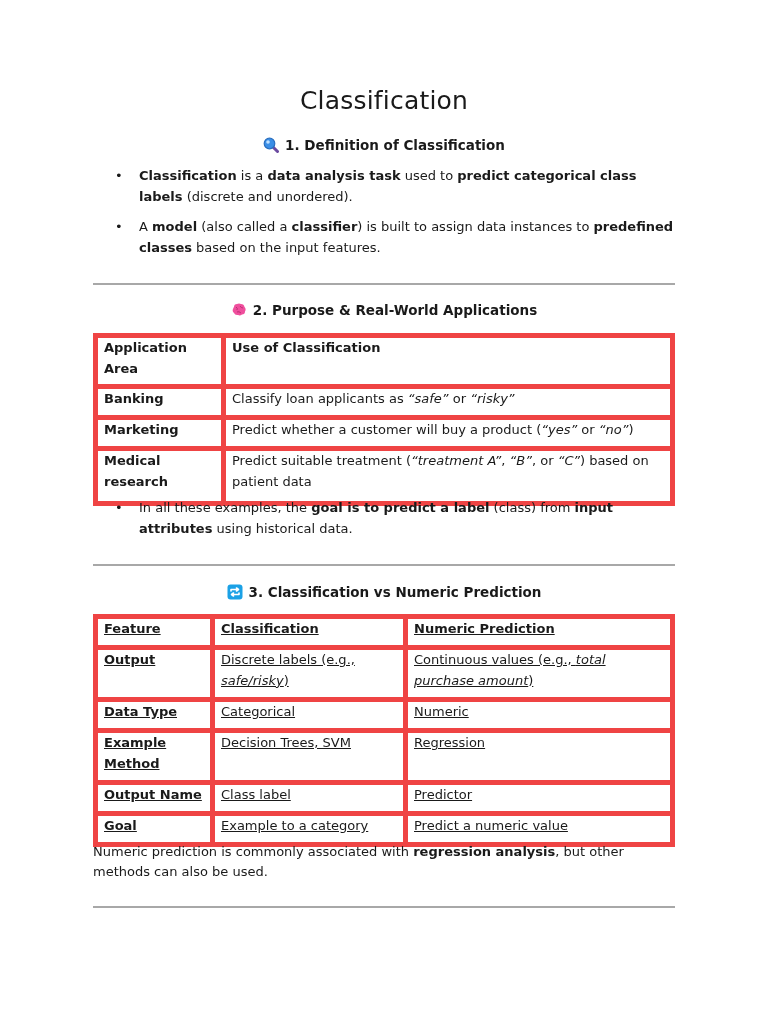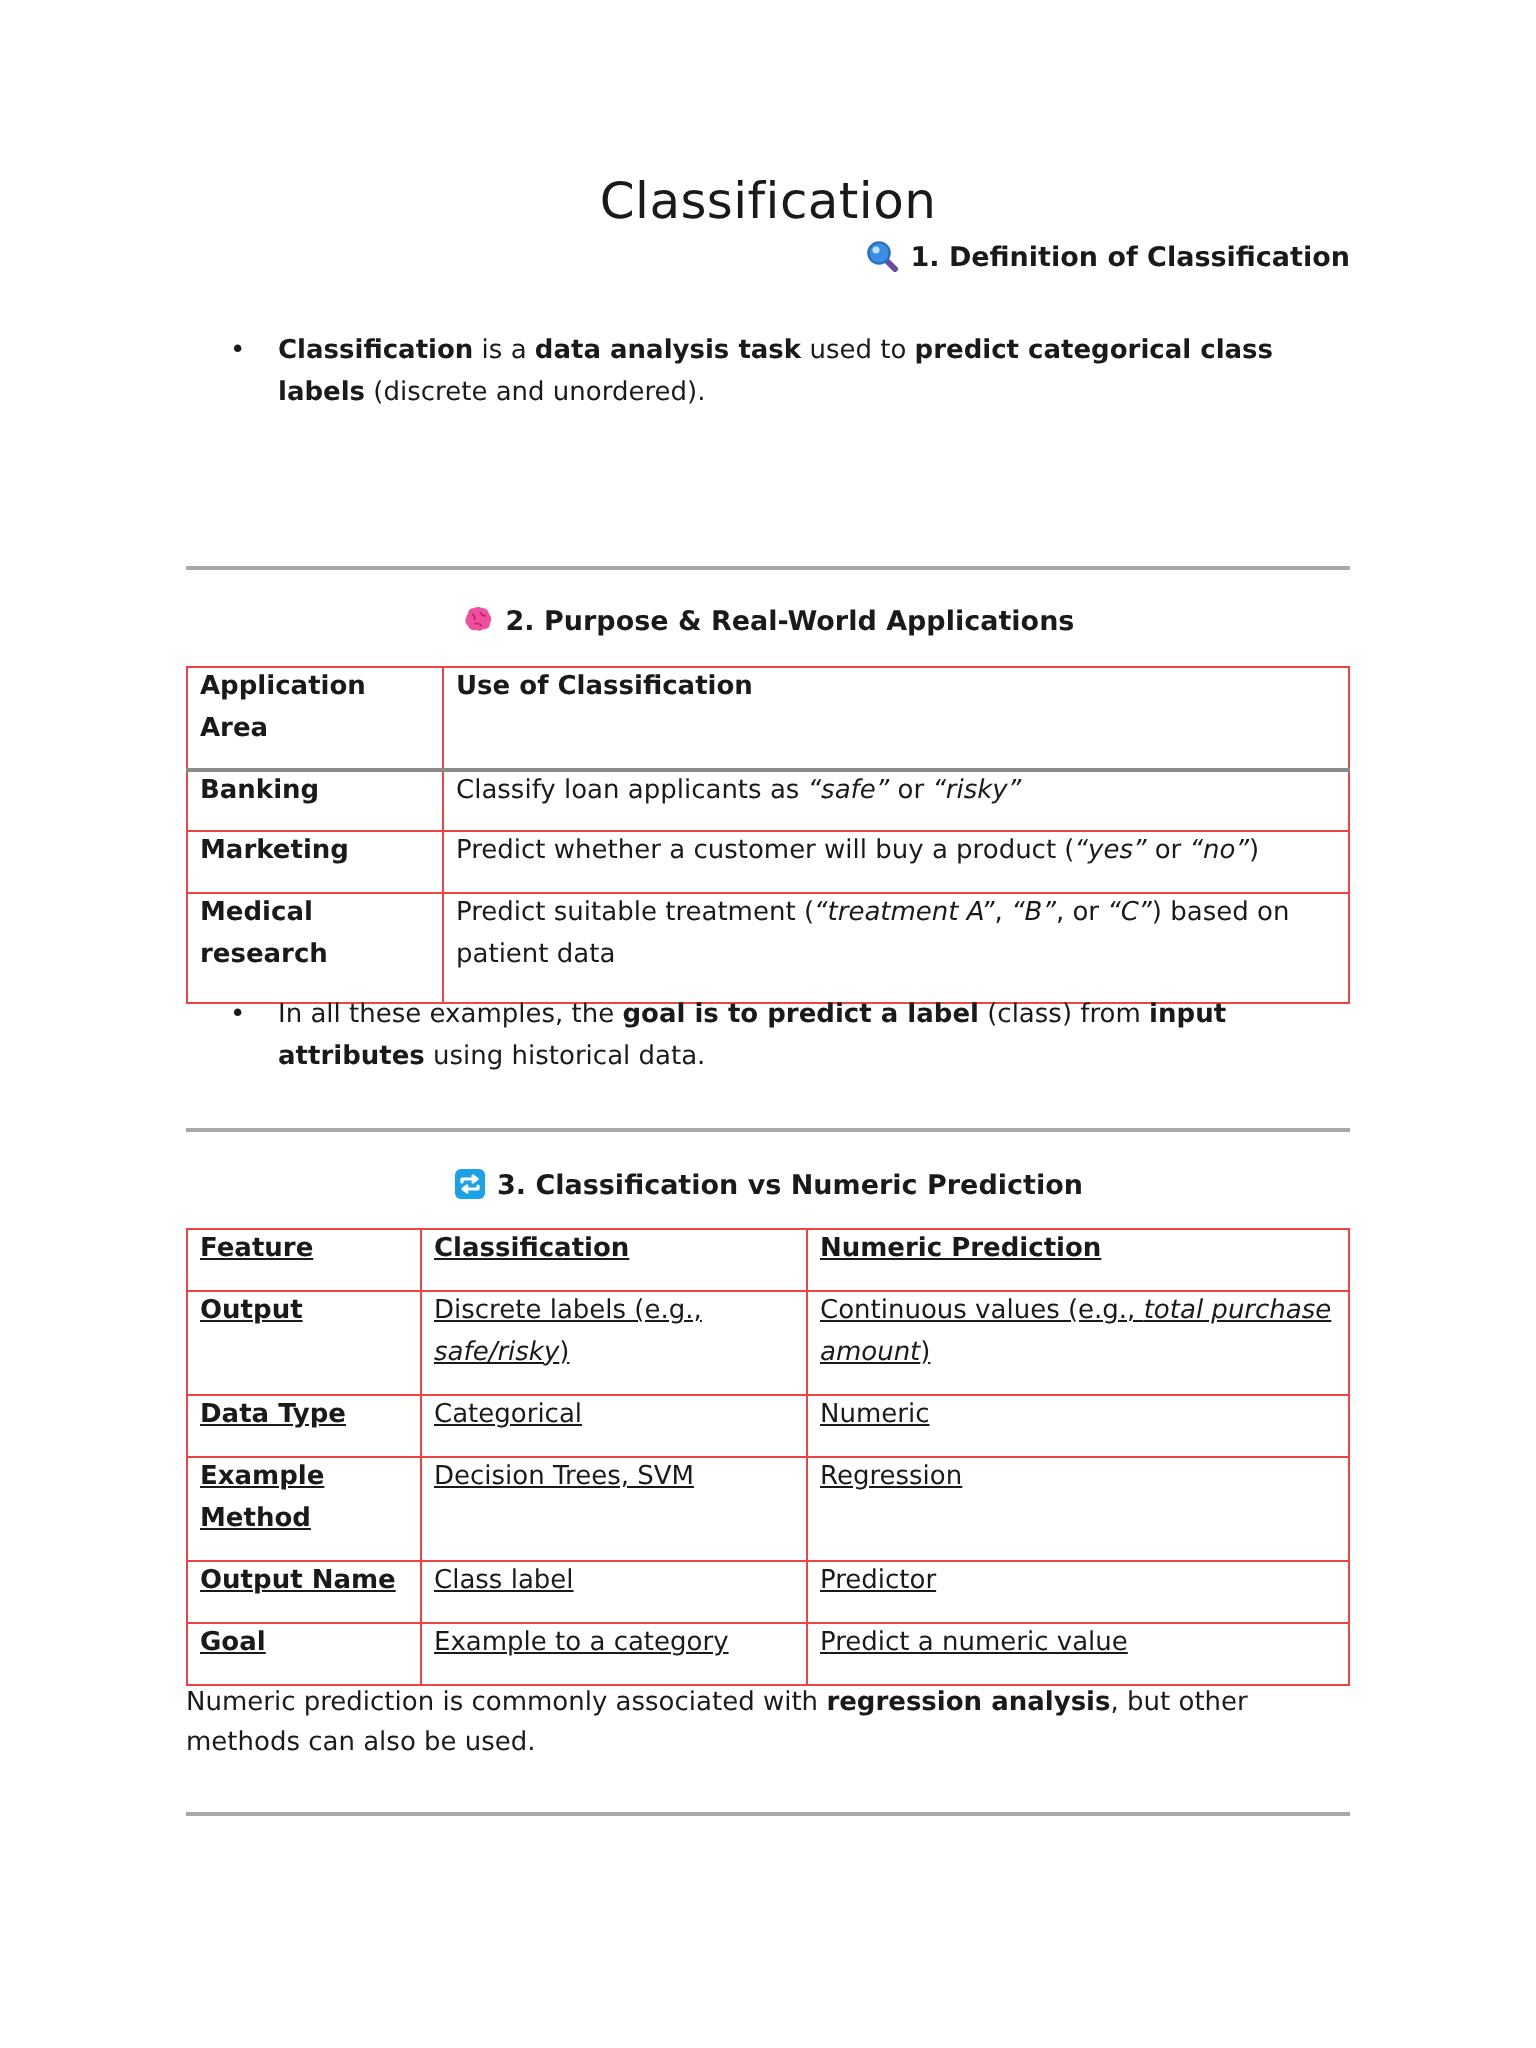--- a/index.html
+++ b/index.html
@@ -11,45 +11,46 @@
   .h2 { position: absolute; left: 0; width: 582px; text-align: center;
         font-size: 13.5px; font-weight: bold; }
   .h2 .ico { display: inline-block; width: 16px; height: 16px; vertical-align: -3px; margin-right: 6px; }
   ul.bullets { position: absolute; left: 0; margin: 0; padding: 0; list-style: none; width: 582px; }
   ul.bullets li { position: relative; padding-left: 46px; font-size: 13px; line-height: 20.5px; }
   ul.bullets li::before { content: "•"; position: absolute; left: 22px; top: 0; font-size: 13px; }
   b { font-weight: bold; }
   i { font-style: italic; }
   .rule { position: absolute; left: 0; width: 582px; height: 2px; background: #a8a8a8; }
   table { position: absolute; left: 0; border-collapse: collapse; width: 582px; table-layout: fixed; }
-  td, th { border: 1px solid #ef4444; font-size: 13px; line-height: 20.5px; vertical-align: top;
+  td, th { border: 5px solid #ef4444; font-size: 13px; line-height: 20.5px; vertical-align: top;
            padding: 0 6px; text-align: left; }
   th { font-weight: bold; }
   td.rowhead { font-weight: bold; }
   .para { position: absolute; left: 0; width: 582px; font-size: 13px; line-height: 20px; }
 </style>
 </head>
 <body>
 
 <div class="page">
 
   <div class="title">Classification</div>
 
-  <div class="h2" style="top:120px;text-align:right;">
+  <div class="h2" style="top:137px;">
     <span class="ico">
       <svg width="16" height="16" viewBox="0 0 16 16">
         <line x1="10" y1="10" x2="14.5" y2="14.5" stroke="#6b4aa0" stroke-width="3" stroke-linecap="round"></line>
         <circle cx="6.5" cy="6.5" r="5.3" fill="#3a8ee6" stroke="#2a6fc0" stroke-width="1.2"></circle>
         <circle cx="5" cy="5" r="1.8" fill="#bfe0ff"></circle>
       </svg>
     </span><span>1. Definition of Classification</span>
   </div>
 
   <ul class="bullets" style="top:166px;">
     <li style="margin-bottom:10px;"><b>Classification</b> is a <b>data analysis task</b> used to <b>predict categorical class labels</b> (discrete and unordered).</li>
+    <li>A <b>model</b> (also called a <b>classifier</b>) is built to assign data instances to <b>predefined classes</b> based on the input features.</li>
   </ul>
 
   <div class="rule" style="top:283px;"></div>
 
   <div class="h2" style="top:302px;">
     <span class="ico">
       <svg width="16" height="16" viewBox="0 0 16 16">
         <path d="M3 5 Q3 2 6 2 Q8 1 10 2 Q13 2 13.5 5 Q15.5 7 14 9.5 Q14 12.5 11 12.5 Q9 14 7 13 Q4 13.5 3 11 Q0.8 9 2.2 6.5 Q2.3 5.5 3 5 Z" fill="#ef4f9d"></path>
         <path d="M5 5 Q7 6 6 8 M9 4 Q10 6 12 6 M6 10 Q8 9 10 11" stroke="#b82a70" stroke-width="0.9" fill="none"></path>
       </svg>

